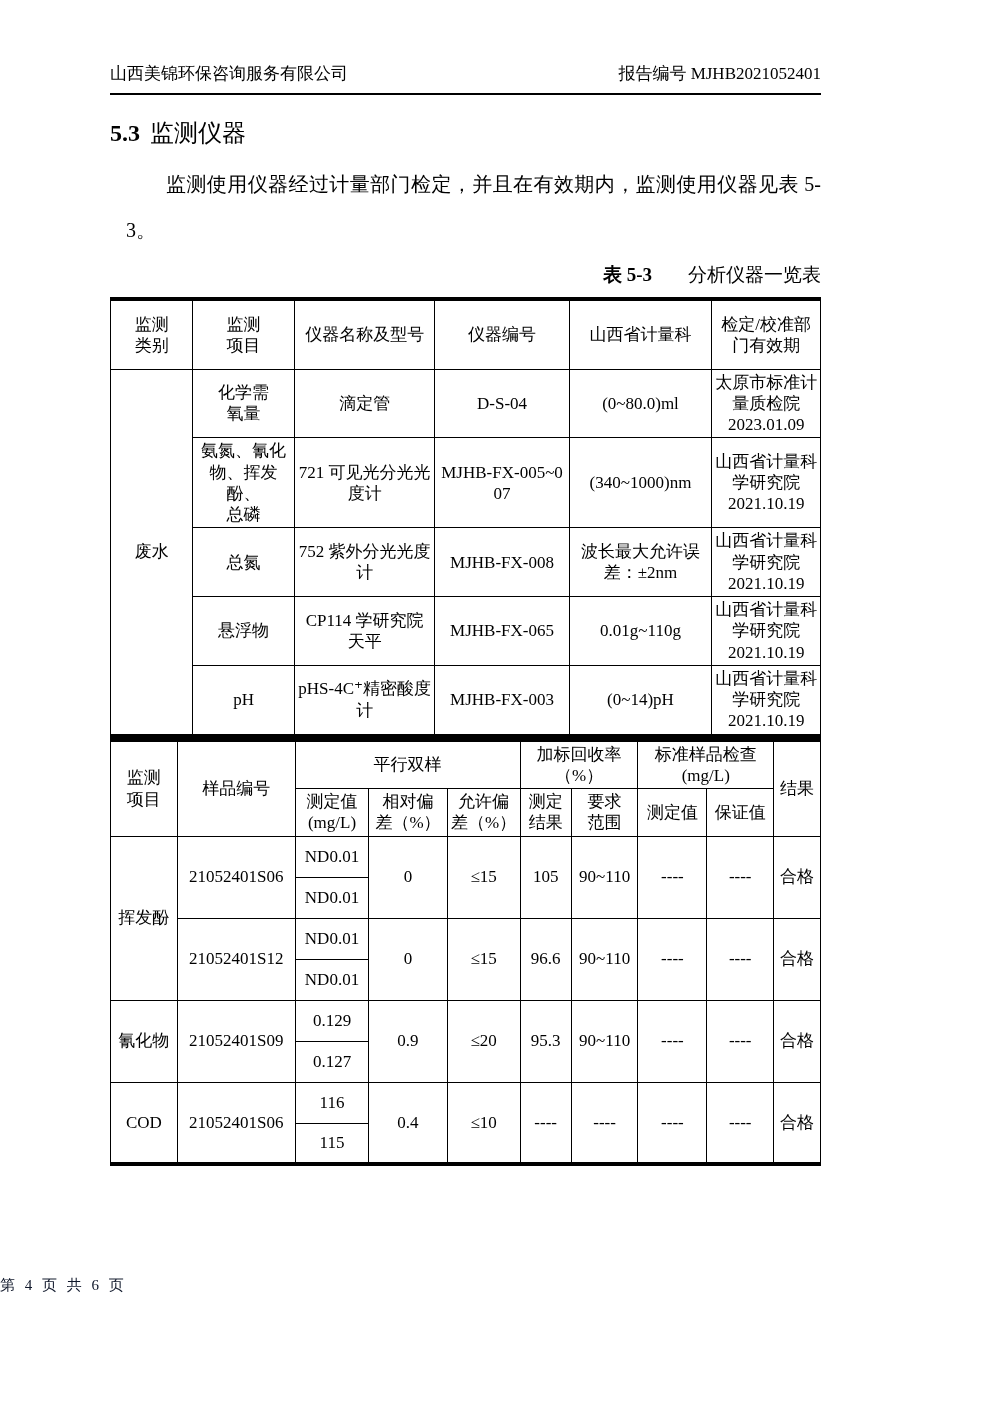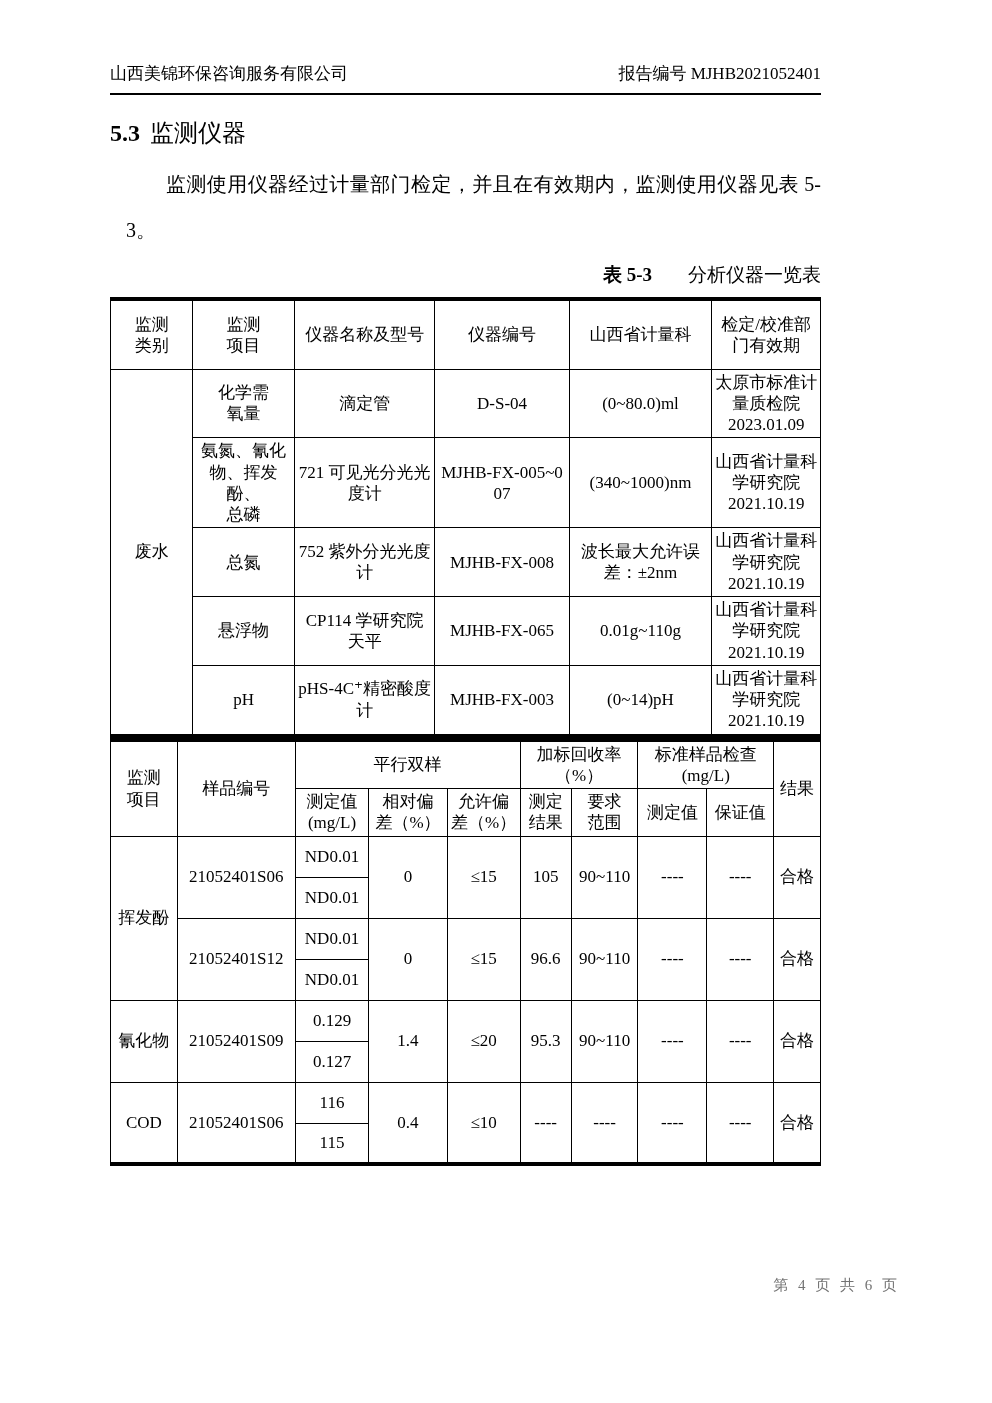--- a/index.html
+++ b/index.html
@@ -29,21 +29,21 @@
   th, td { border:1px solid #000; font-weight:normal; text-align:center; vertical-align:middle;
            white-space:pre-line; font-size:17px; line-height:1.25; padding:2px 2px; }
 
   .t53 .r-head { height:70px; }
   .t53 .r-data { height:66px; }
 
   .t54 .r-ghead { height:46px; }
   .t54 .r-sub   { height:41px; }
 
   .page-footer { position:absolute; top:1276px; left:0; width:100%;
-                 text-align:right; font-size:15px; letter-spacing:3px; color:#737373; }
+                 text-align:left; font-size:15px; letter-spacing:3px; color:#0f172a; }
 </style>
 </head>
 <body>
 
 <div class="page">
 
   <div class="doc-header">
     <span>山西美锦环保咨询服务有限公司</span>
     <span>报告编号 MJHB2021052401</span>
   </div>
@@ -204,21 +204,21 @@
         <td rowspan="2">合格</td>
       </tr>
       <tr class="r-sub">
         <td>ND0.01</td>
       </tr>
 
       <tr class="r-sub">
         <td rowspan="2">氰化物</td>
         <td rowspan="2">21052401S09</td>
         <td>0.129</td>
-        <td rowspan="2">1.4</td>
+        <td rowspan="2">0.9</td>
         <td rowspan="2">≤20</td>
         <td rowspan="2">95.3</td>
         <td rowspan="2">90~110</td>
         <td rowspan="2">----</td>
         <td rowspan="2">----</td>
         <td rowspan="2">合格</td>
       </tr>
       <tr class="r-sub">
         <td>0.127</td>
       </tr>

